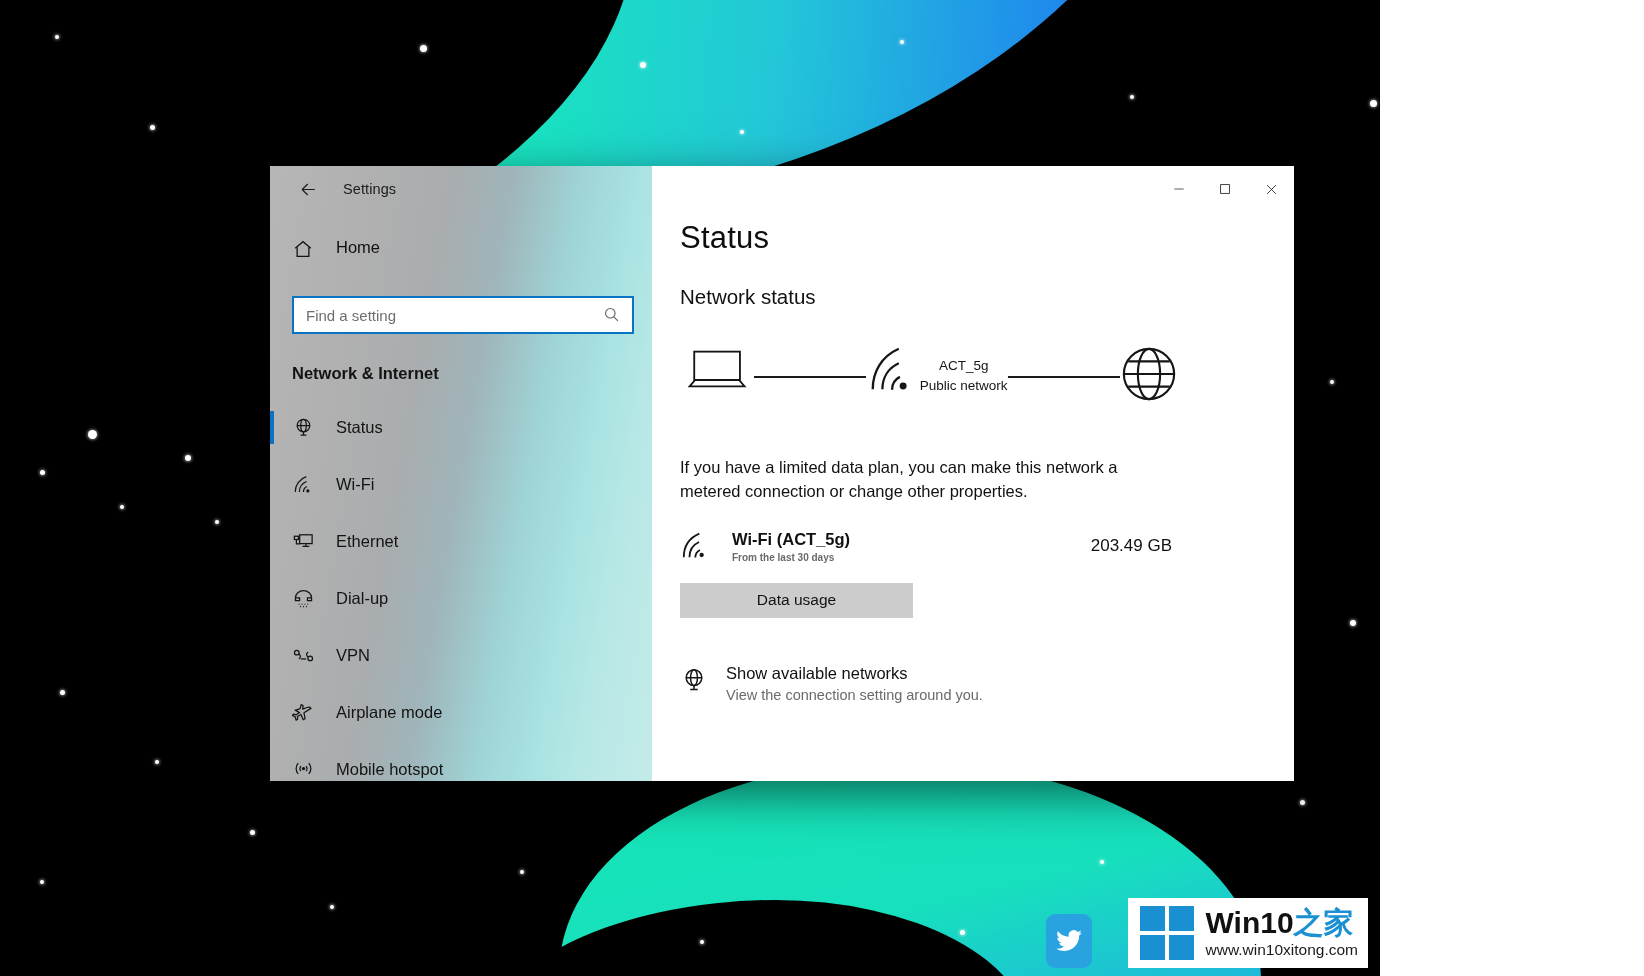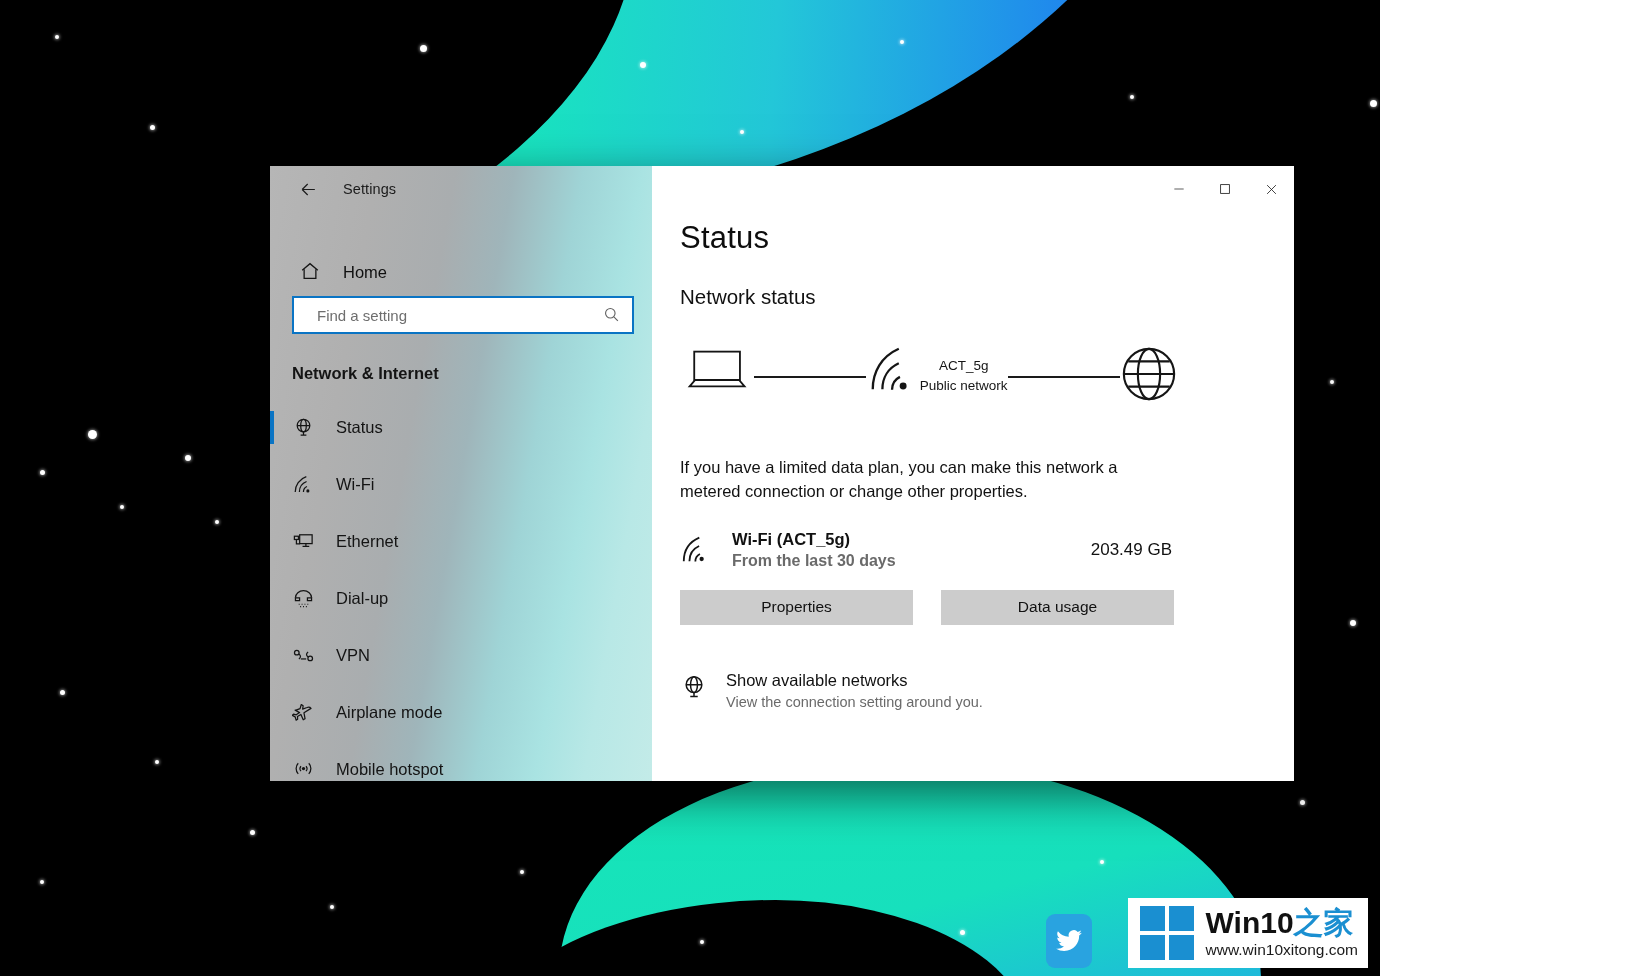--- a/index.html
+++ b/index.html
@@ -82,36 +82,36 @@
     display:flex; align-items:center; justify-content:center;
     cursor:pointer;
   }
   .back-btn svg { width:19px; height:19px; }
   .win-title {
     font-size:14.5px; color:#1b1b1b; margin-left:13px;
     letter-spacing:.1px;
   }
 
   .home-row {
-    display:flex; align-items:flex-end;
-    height:44px; margin-top:26px; padding-left:29px; cursor:pointer;
+    display:flex; align-items:flex-start;
+    height:44px; margin-top:26px; padding-left:22px; cursor:pointer;
   }
   .home-row .ic { width:30px; display:flex; align-items:center; }
   .home-row .lbl { font-size:16.5px; color:#111; margin-left:14px; }
 
   .search-wrap {
     margin:14px 22px 0 22px;
     position:relative;
   }
   .search-box {
     width:342px; height:38px;
     background:#fff;
     border:2px solid #0a74c4;
     display:flex; align-items:center;
-    padding:0 10px 0 23px;
+    padding:0 10px 0 12px;
   }
   .search-box input {
     flex:1; border:none; outline:none;
     font-family:"Liberation Sans", sans-serif;
     font-size:15px; color:#3d3d3d;
     background:transparent;
   }
   .search-box input::placeholder { color:#6e6e6e; }
   .search-ic { width:20px; height:20px; opacity:.8; }
 
@@ -183,21 +183,21 @@
     line-height:1.48; max-width:470px;
   }
 
   .usage-row {
     margin-top:26px; display:flex; align-items:center;
     width:492px;
   }
   .usage-icon { width:46px; display:flex; align-items:center; }
   .usage-labels { flex:1; margin-left:6px;font-weight:bold; }
   .usage-name { font-size:16.5px; color:#111; }
-  .usage-sub { font-size:16px; color:#6a6a6a; margin-top:3px; }
+  .usage-sub { font-size:10px; color:#6a6a6a; margin-top:3px; }
   .usage-amount { font-size:17px; color:#111; }
 
   .btn-row { margin-top:20px; display:flex; gap:28px; }
   .flat-btn {
     width:233px; height:35px;
     background:#cccccc; border:1px solid #cccccc;
     font-family:"Liberation Sans", sans-serif;
     font-size:15.5px; color:#121212;
     cursor:pointer;
   }
@@ -486,21 +486,20 @@
             </svg>
           </span>
           <div class="usage-labels">
             <div class="usage-name">Wi-Fi (ACT_5g)</div>
             <div class="usage-sub">From the last 30 days</div>
           </div>
           <div class="usage-amount">203.49 GB</div>
         </div>
 
         <div class="btn-row">
-          <button class="flat-btn">Properties</button>
           <button class="flat-btn">Data usage</button>
         </div>
 
         <div class="link-row">
           <span class="link-icon">
             <svg viewBox="0 0 30 30" width="28" height="28" fill="none" stroke="#151515" stroke-width="1.6">
               <circle cx="15" cy="12.5" r="8.4"></circle>
               <ellipse cx="15" cy="12.5" rx="3.7" ry="8.4"></ellipse>
               <path d="M6.6 12.5h16.8M15 20.9v4.4M11 25.3h8"></path>
             </svg>

